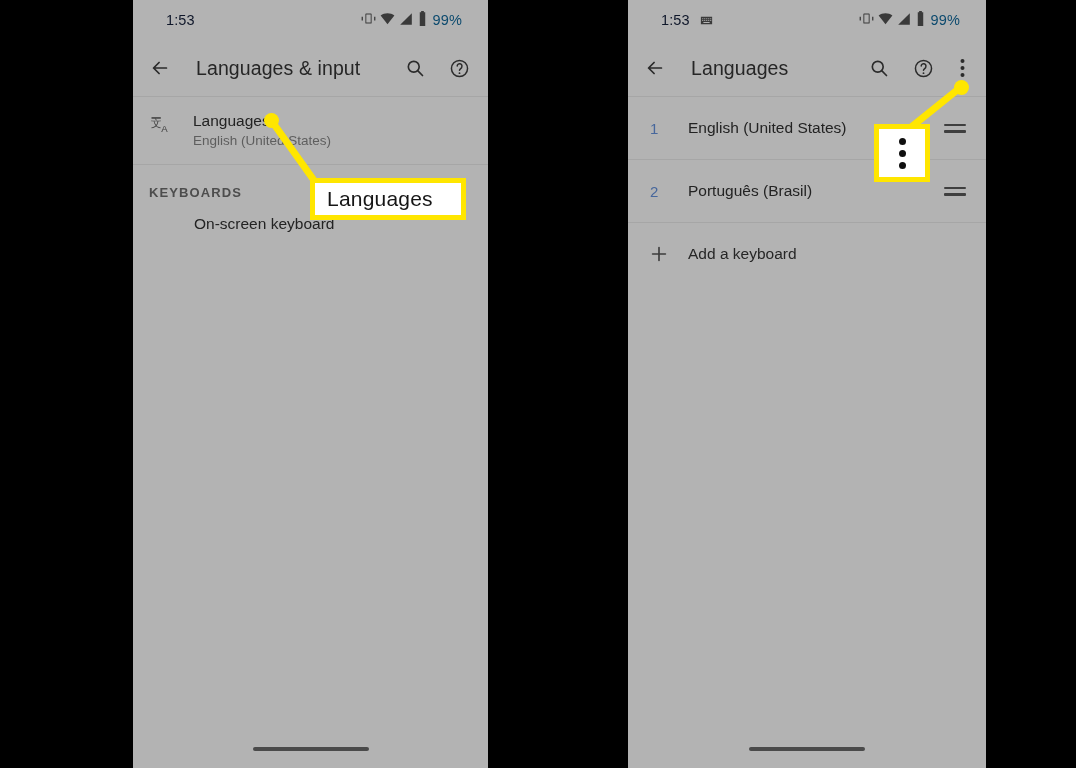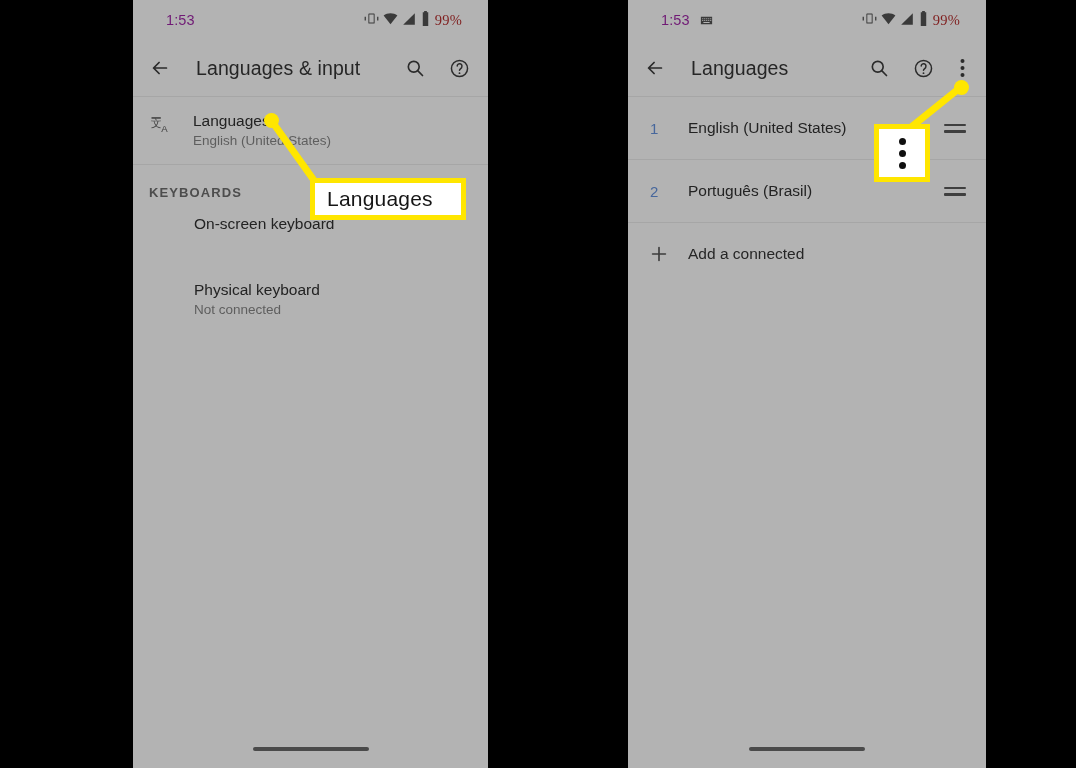--- a/index.html
+++ b/index.html
@@ -24,30 +24,30 @@
   
   .statusbar {
     position: relative;
     height: 40px;
     display: flex;
     align-items: center;
     padding: 0 16px;
     color: #3c3c3c;
     font-size: 14px;
   }
-  .sb-time { margin-left: 17px; letter-spacing: .1px; font-size:14.5px; color:#701a75; }
+  .sb-time { margin-left: 17px; letter-spacing: .1px; font-size:14.5px; color:#0f172a; }
   .sb-kbd  { margin-left: 9px; display:inline-flex; }
   .sb-right {
     margin-left: auto;
     display: flex;
     align-items: center;
     gap: 4px;
     margin-right: 10px;
   }
-  .sb-pct { font-size: 14.5px; color:#7f1d1d; letter-spacing:.2px;font-family:Liberation Serif, serif; }
+  .sb-pct { font-size: 14.5px; color:#0c4a6e; letter-spacing:.2px; }
 
   
   .appbar {
     height: 56px;
     display: flex;
     align-items: center;
     padding: 0 14px;
   }
   .appbar-title {
     font-size: 19.5px;
@@ -276,24 +276,20 @@
 
     <div class="row kb-row">
       <span class="row-lead"></span>
       <span class="row-body">
         <span class="row-title">On-screen keyboard</span>
       </span>
     </div>
 
     <div class="row kb-row" style="padding-top:18px">
       <span class="row-lead"></span>
-      <span class="row-body">
-        <span class="row-title">Physical keyboard</span>
-        <div class="row-sub">Not connected</div>
-      </span>
     </div>
 
 
     <div class="gesture">
         <i></i>
       </div>
   </div>
 
   <div class="phone" id="phone-right">
 
@@ -381,21 +377,21 @@
         </span>
     </div>
     <div class="divider"></div>
 
     <div class="add-row">
       <span class="add-lead">
         <svg width="22" height="22" viewBox="0 0 24 24" fill="none" stroke="#3d3d3d" stroke-width="1.8" stroke-linecap="round">
             <path d="M12 5v14M5 12h14"></path>
           </svg>
       </span>
-      <span class="add-label">Add a connected</span>
+      <span class="add-label">Add a keyboard</span>
     </div>
 
     <div class="gesture">
         <i></i>
       </div>
   </div>
 
   <svg class="anno-layer" width="1076" height="768">
     <line x1="271" y1="120" x2="318" y2="186" stroke="#ffe600" stroke-width="7" stroke-linecap="round"></line>
     <line x1="961" y1="87" x2="905" y2="132" stroke="#ffe600" stroke-width="7" stroke-linecap="round"></line>

